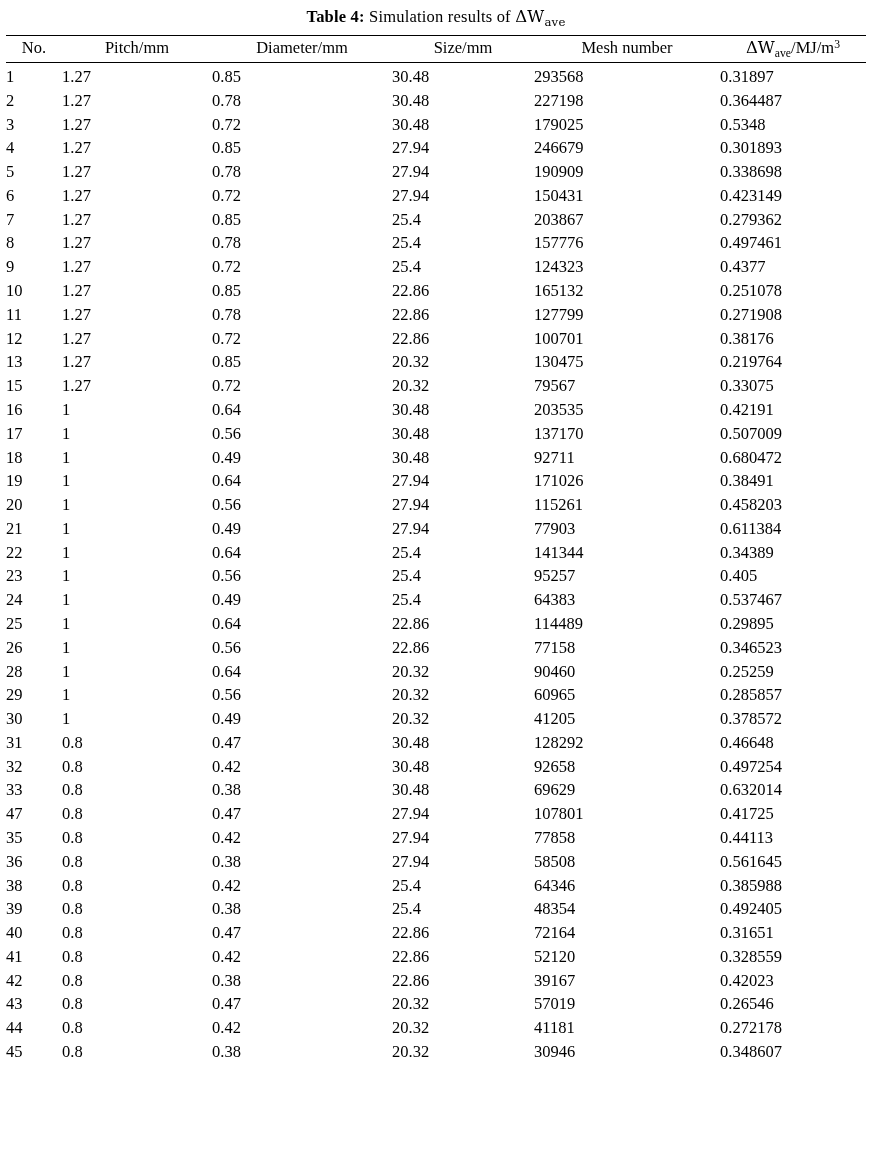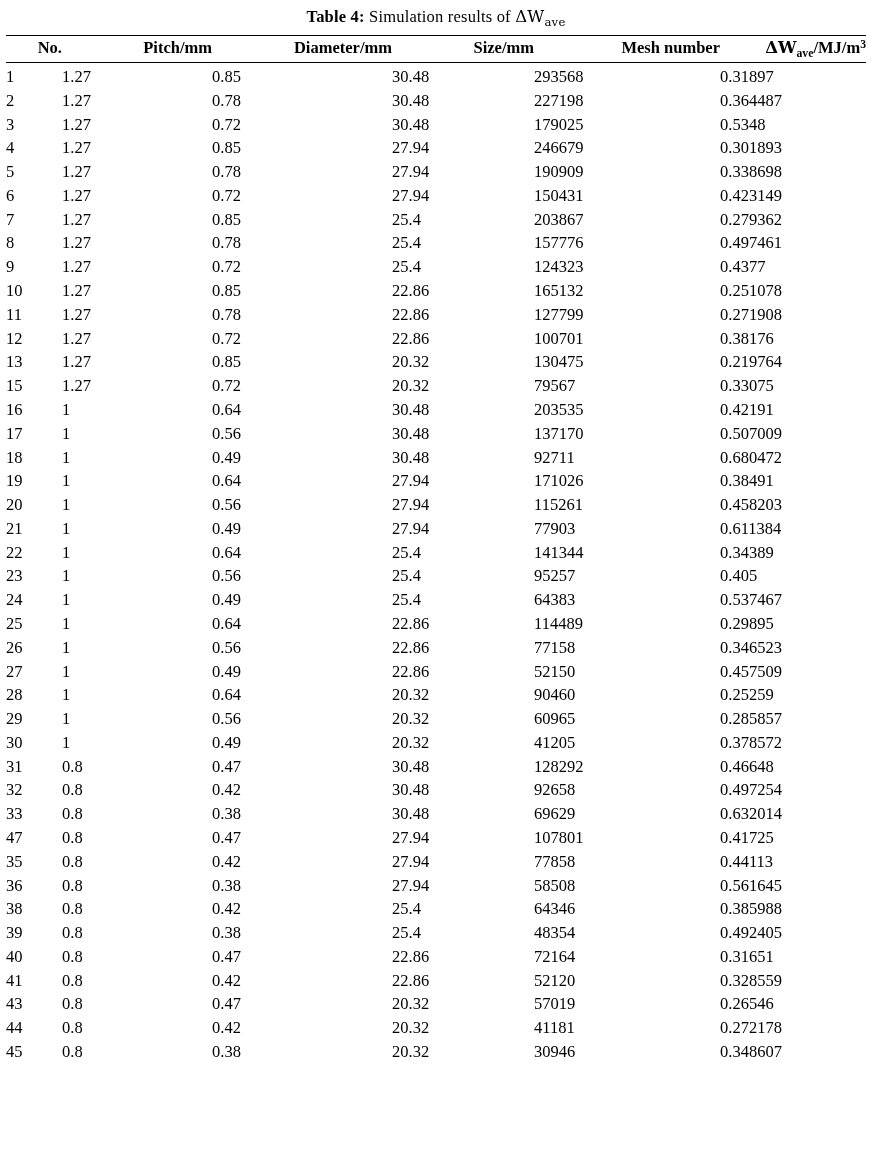--- a/index.html
+++ b/index.html
@@ -34,22 +34,22 @@
   .caption .cap-text {
     font-weight: normal;
   }
   table.data {
     width: 100%;
     border-collapse: collapse;
     font-size: 16.5px;
     table-layout: fixed;
   }
   table.data thead th {
-    text-align: right;
-    font-weight: bold;
+    text-align: center;
+    font-weight: normal;
     padding: 2px 0 4px 0;
     border-top: 1.6px solid #000;
     border-bottom: 1.1px solid #000;
     vertical-align: bottom;
     white-space: nowrap;
   }
   table.data tbody td {
     text-align: left;
     padding: 1.1px 0 1.1px 0;
     line-height: 21.6px;
@@ -305,28 +305,20 @@
         </tr>
         <tr>
           <td>26</td>
           <td>1</td>
           <td>0.56</td>
           <td>22.86</td>
           <td>77158</td>
           <td>0.346523</td>
         </tr>
         <tr>
-          <td>27</td>
-          <td>1</td>
-          <td>0.49</td>
-          <td>22.86</td>
-          <td>52150</td>
-          <td>0.457509</td>
-        </tr>
-        <tr>
           <td>28</td>
           <td>1</td>
           <td>0.64</td>
           <td>20.32</td>
           <td>90460</td>
           <td>0.25259</td>
         </tr>
         <tr>
           <td>29</td>
           <td>1</td>
@@ -415,20 +407,28 @@
           <td>72164</td>
           <td>0.31651</td>
         </tr>
         <tr>
           <td>41</td>
           <td>0.8</td>
           <td>0.42</td>
           <td>22.86</td>
           <td>52120</td>
           <td>0.328559</td>
+        </tr>
+        <tr>
+          <td>42</td>
+          <td>0.8</td>
+          <td>0.38</td>
+          <td>22.86</td>
+          <td>39167</td>
+          <td>0.42023</td>
         </tr>
         <tr>
           <td>43</td>
           <td>0.8</td>
           <td>0.47</td>
           <td>20.32</td>
           <td>57019</td>
           <td>0.26546</td>
         </tr>
         <tr>

